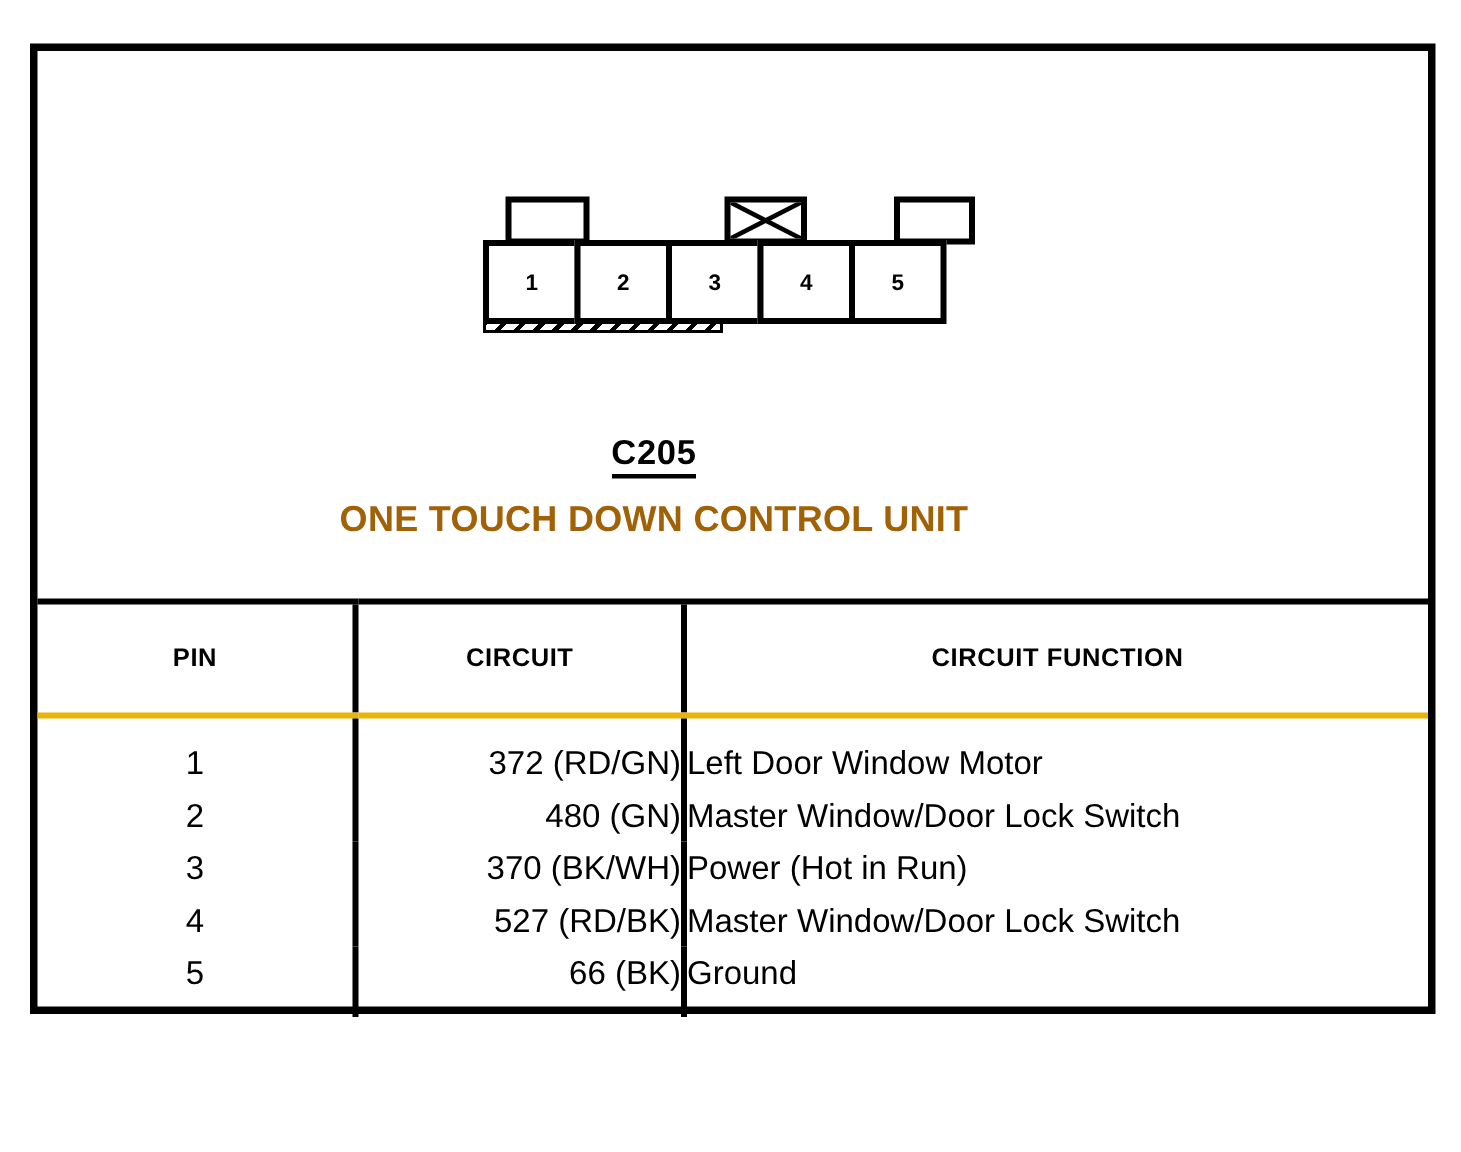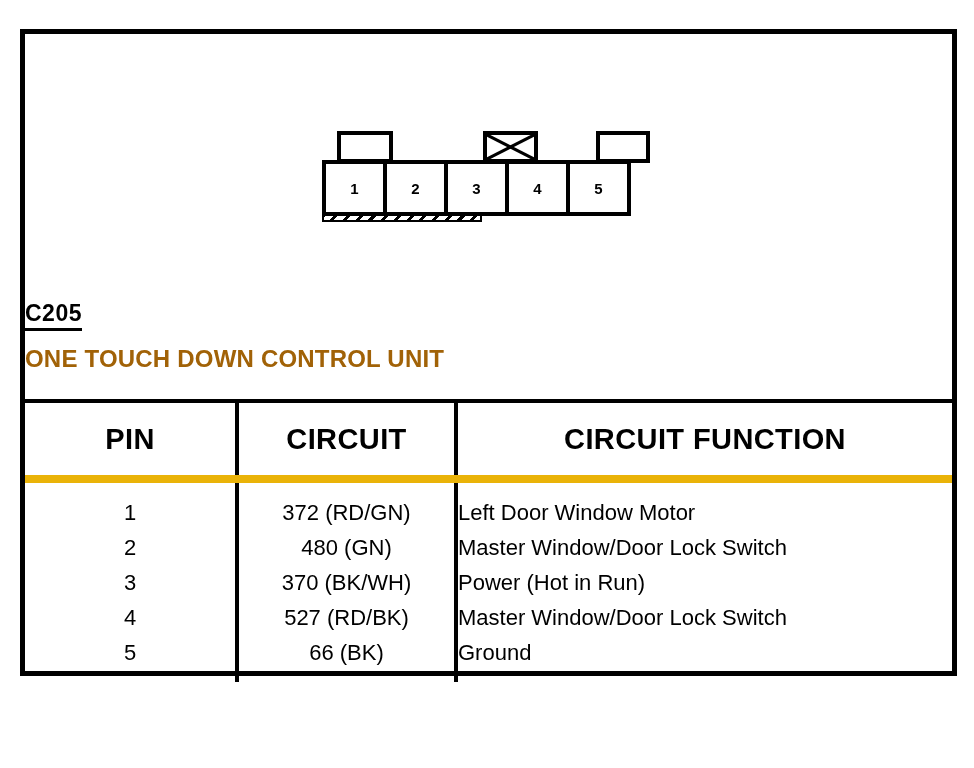--- a/index.html
+++ b/index.html
@@ -115,22 +115,23 @@
     color: #000000;
     position: relative;
     z-index: 2;
   }
   .pin-cell:first-child { margin-left: 0; }
 
   
   #title-block {
     position: absolute;
     left: 25px;
-    top: 300px;
+    top: 288px;
     width: 822px;
+    text-align: center;
   }
   #connector-id {
     font-size: 23px;
     font-weight: bold;
     letter-spacing: 0.5px;
     color: #000000;
     display: inline-block;
     border-bottom: 3px solid #000000;
     padding-bottom: 2px;
     line-height: 1.15;
@@ -157,43 +158,43 @@
   #pinout-table col.col-circuit  { width: 219px; }
   #pinout-table col.col-function { width: 496px; }
 
   #pinout-table th,
   #pinout-table td {
     color: #000000;
     padding: 0;
   }
   #pinout-table thead th {
     border-top: 4px solid #000000;
-    border-bottom: 8px solid #eab308;
-    font-size: 29px;
+    border-bottom: 4px solid #eab308;
+    font-size: 17px;
     font-weight: bold;
     letter-spacing: 0.4px;
     height: 72px;
     vertical-align: middle;
     text-align: center;
   }
   #pinout-table thead th.col-sep-left,
   #pinout-table tbody td.col-sep-left {
     border-left: 4px solid #000000;
   }
   #pinout-table tbody td {
     font-size: 22px;
     font-weight: normal;
     height: 35px;
     vertical-align: middle;
   }
   #pinout-table tbody tr:first-child td { padding-top: 12px; }
   #pinout-table tbody tr:last-child  td { padding-bottom: 12px; }
 
   td.cell-pin      { text-align: center; }
-  td.cell-circuit  { text-align: center; padding-left: 28px; margin-left: 19px; }
+  td.cell-circuit  { text-align: right; padding-left: 28px; margin-left: 19px; }
   td.cell-function { text-align: left; padding-left: 28px; }
 
   
   #table-bottom-rule {
     position: absolute;
     left: 25px;
     top: 672px;
     width: 927px;
     height: 4px;
     background: #000000;

